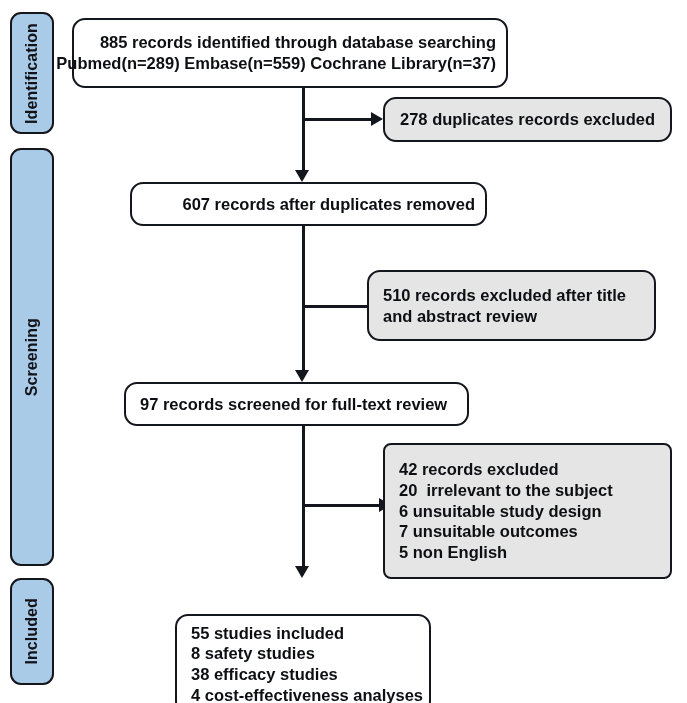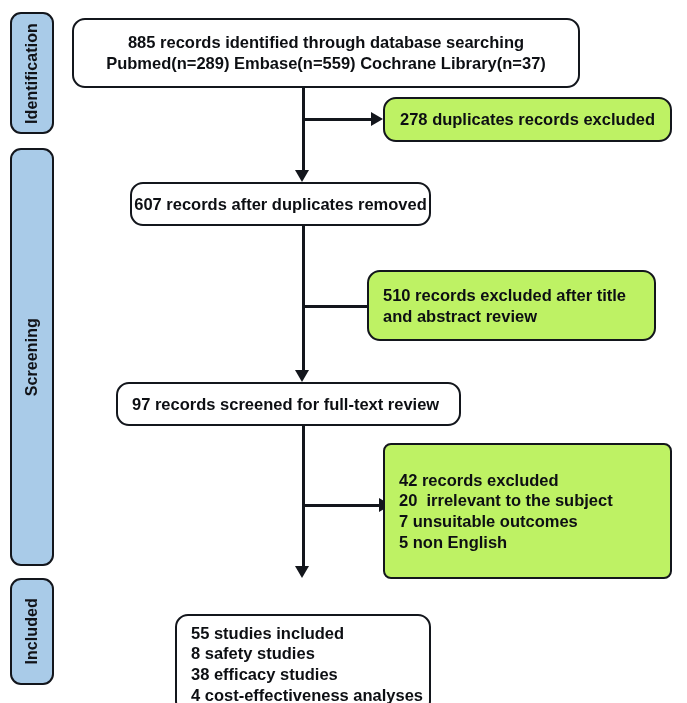--- a/index.html
+++ b/index.html
@@ -46,21 +46,21 @@
     border-radius: 13px;
     display: flex;
     flex-direction: column;
     justify-content: center;
     color: #0d0f13;
     font-size: 16.5px;
     font-weight: bold;
     line-height: 1.25;
   }
   .node.white { background: #ffffff; }
-  .node.gray  { background: #bef264; }
+  .node.gray  { background: #e5e5e5; }
   .node.center-text { align-items: center; text-align: center; }
   .node.left-text { align-items: flex-start; text-align: left; }
   .node .line { white-space: pre; }
   .node.left-text .line { padding-left: 14px; }
   .node.center-text .line { padding: 0 10px; }
 
   
   .vline {
     position: absolute;
     width: 3px;
@@ -117,45 +117,46 @@
 
   <div class="hline" style="left:303px; top:305px; width:80px;"></div>
   <div class="arrow-right" style="left:379px; top:299px;"></div>
 
   <div class="vline" style="left:301.5px; top:425px; height:148px;"></div>
   <div class="arrow-down" style="left:295px; top:566px;"></div>
 
   <div class="hline" style="left:303px; top:504px; width:80px;"></div>
   <div class="arrow-right" style="left:379px; top:498px;"></div>
 
-  <div class="node white center-text" style="left:72px; top:18px; width:508px; height:70px;">
+  <div class="node white center-text" style="left:72px; top:18px; width:436px; height:70px;align-items:flex-end;">
     <div class="line">885 records identified through database searching</div>
     <div class="line">Pubmed(n=289) Embase(n=559) Cochrane Library(n=37)</div>
   </div>
 
   <div class="node gray center-text" style="left:383px; top:97px; width:289px; height:45px;">
     <div class="line">278 duplicates records excluded</div>
   </div>
 
-  <div class="node white center-text" style="left:130px; top:182px; width:301px; height:44px;">
+  <div class="node white center-text" style="left:130px; top:182px; width:357px; height:44px;align-items:flex-end;">
     <div class="line">607 records after duplicates removed</div>
   </div>
 
   <div class="node gray left-text" style="left:367px; top:270px; width:289px; height:71px;">
     <div class="line">510 records excluded after title</div>
     <div class="line">and abstract review</div>
   </div>
 
-  <div class="node white left-text" style="left:116px; top:382px; width:345px; height:44px;">
+  <div class="node white left-text" style="left:124px; top:382px; width:345px; height:44px;">
     <div class="line">97 records screened for full-text review</div>
   </div>
 
   <div class="node gray left-text" style="left:383px; top:443px; width:289px; height:136px;border-radius:8px;">
     <div class="line">42 records excluded</div>
     <div class="line">20  irrelevant to the subject</div>
+    <div class="line">6 unsuitable study design</div>
     <div class="line">7 unsuitable outcomes</div>
     <div class="line">5 non English</div>
   </div>
 
   <div class="node white left-text" style="left:175px; top:578px; width:256px; height:100px;margin-top:36px;">
     <div class="line">55 studies included</div>
     <div class="line">8 safety studies</div>
     <div class="line">38 efficacy studies</div>
     <div class="line">4 cost-effectiveness analyses</div>
   </div>

